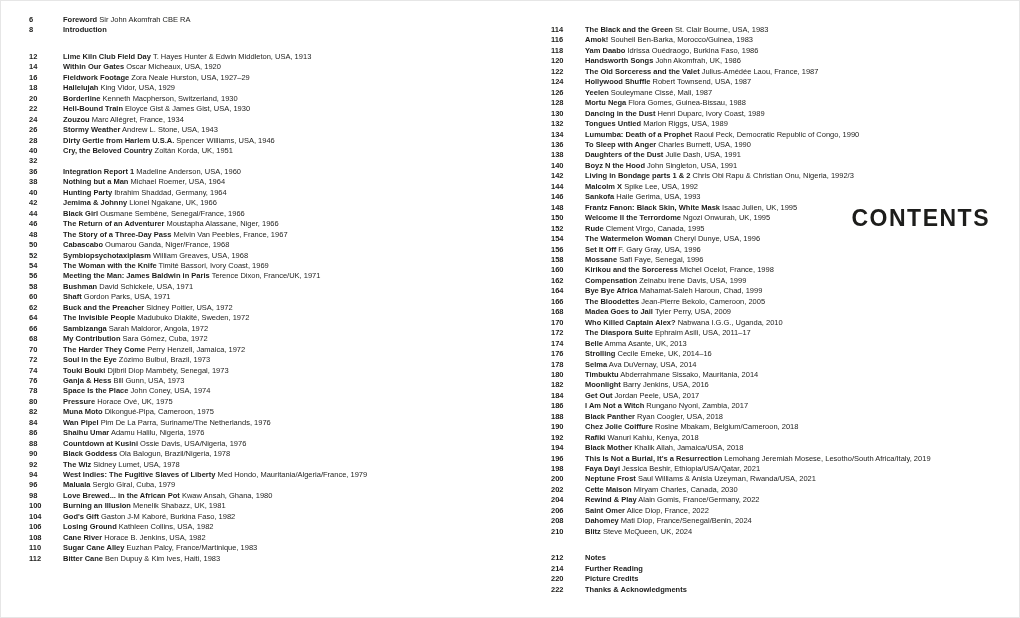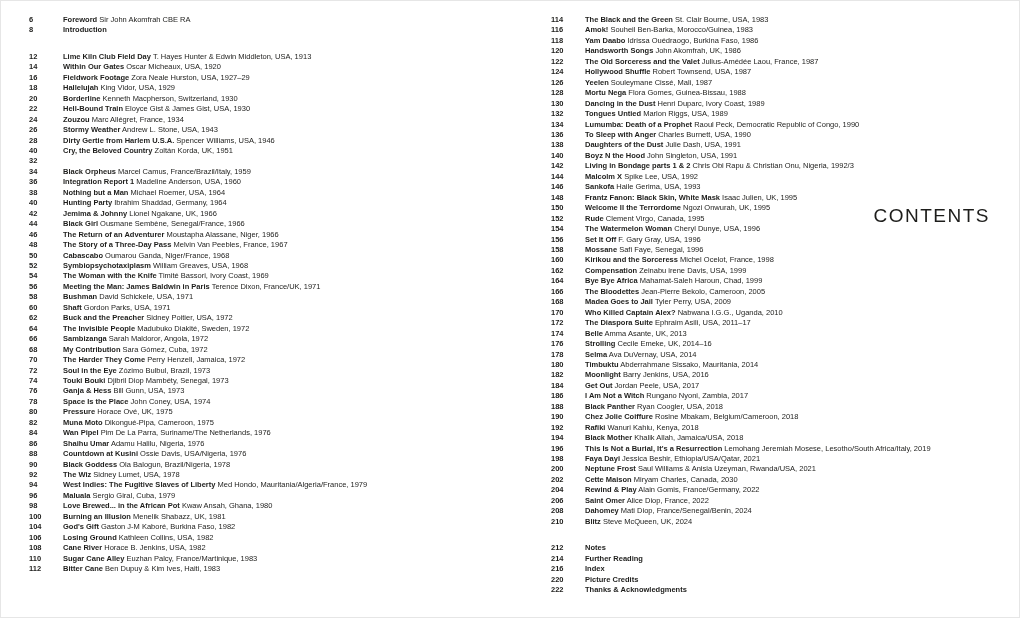--- a/index.html
+++ b/index.html
@@ -16,44 +16,44 @@
     box-sizing: border-box;
     font-family: "Liberation Sans", sans-serif;
     color: #1d1d1b;
     overflow: hidden;
   }
   .toc-col {
     position: absolute;
     top: 14px;
   }
   .toc-col.left  { left: 28px;  width: 492px; }
-  .toc-col.right { left: 550px; width: 466px; }
+  .toc-col.right { left: 550px; width: 466px; margin-top: 10px; }
   .group { margin-bottom: 16px; }
   .entry {
     display: flex;
     align-items: baseline;
     font-size: 7.5px;
     line-height: 10.45px;
     white-space: nowrap;
   }
   .num {
     flex: none;
     width: 34px;
     font-weight: bold;
   }
   .txt { overflow: visible; }
   .title { font-weight: bold; }
   .credits { font-weight: normal; }
   .contents-heading {
     position: absolute;
     top: 204px;
     right: 29px;
-    font-size: 19px;
+    font-size: 23px;
     line-height: 1.2;
-    font-weight: normal;
+    font-weight: bold;
     letter-spacing: 1.5px;
     color: #1d1d1b;
   }
 </style>
 </head>
 <body>
 
 <div class="spread">
   <div class="toc-col left">
       <div class="group">
@@ -104,24 +104,20 @@
           <span class="txt"><span class="title">Dirty Gertie from Harlem U.S.A.</span><span class="credits"> Spencer Williams, USA, 1946</span></span>
         </div>
         <div class="entry">
           <span class="num">40</span>
           <span class="txt"><span class="title">Cry, the Beloved Country</span><span class="credits"> Zoltán Korda, UK, 1951</span></span>
         </div>
         <div class="entry">
           <span class="num">32</span>
         </div>
         <div class="entry">
-          <span class="num">34</span>
-          <span class="txt"><span class="title">Black Orpheus</span><span class="credits"> Marcel Camus, France/Brazil/Italy, 1959</span></span>
-        </div>
-        <div class="entry">
           <span class="num">36</span>
           <span class="txt"><span class="title">Integration Report 1</span><span class="credits"> Madeline Anderson, USA, 1960</span></span>
         </div>
         <div class="entry">
           <span class="num">38</span>
           <span class="txt"><span class="title">Nothing but a Man</span><span class="credits"> Michael Roemer, USA, 1964</span></span>
         </div>
         <div class="entry">
           <span class="num">40</span>
           <span class="txt"><span class="title">Hunting Party</span><span class="credits"> Ibrahim Shaddad, Germany, 1964</span></span>
@@ -468,24 +464,20 @@
         </div>
       </div>
       <div class="group">
         <div class="entry">
           <span class="num">212</span>
           <span class="txt"><span class="title">Notes</span></span>
         </div>
         <div class="entry">
           <span class="num">214</span>
           <span class="txt"><span class="title">Further Reading</span></span>
-        </div>
-        <div class="entry">
-          <span class="num">216</span>
-          <span class="txt"><span class="title">Index</span></span>
         </div>
         <div class="entry">
           <span class="num">220</span>
           <span class="txt"><span class="title">Picture Credits</span></span>
         </div>
         <div class="entry">
           <span class="num">222</span>
           <span class="txt"><span class="title">Thanks &amp; Acknowledgments</span></span>
         </div>
       </div>

